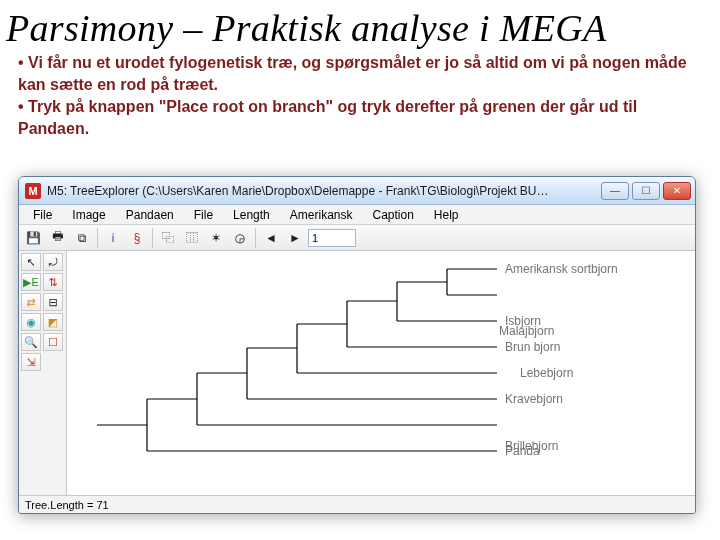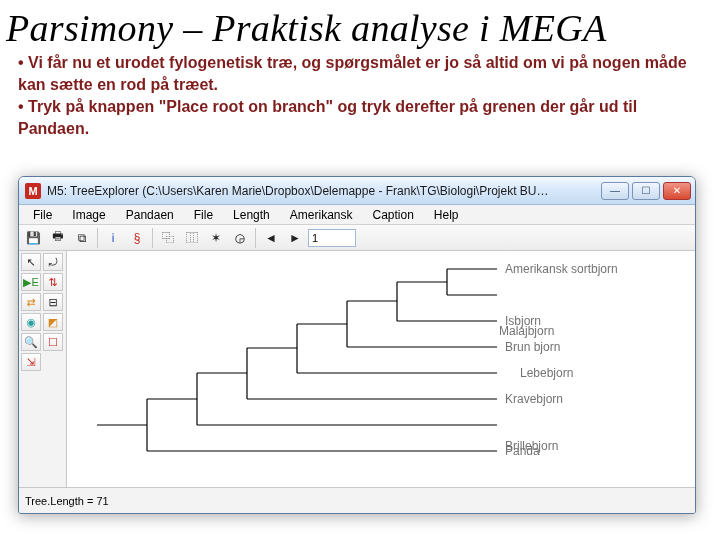--- a/index.html
+++ b/index.html
@@ -142,21 +142,21 @@
   }
   .tree-svg { position:absolute; left:0; top:0; }
   .leaf-label {
     position: absolute;
     font-size: 12px;
     color: #737373;
     white-space: nowrap;
   }
 
   .statusbar {
-    height: 26px;
+    height: 18px;
     border-top: 1px solid #c8c8c8;
     background: #f3f3f3;
     display: flex;
     align-items: center;
     padding: 0 6px;
     font-size: 11px;
   }
 
   .t-red{color:#c72820;} .t-blue{color:#2255cc;} .t-green{color:#2a8f2a;}
   .t-orange{color:#d88820;} .t-teal{color:#2a9f9f;} .t-black{color:#222;}

